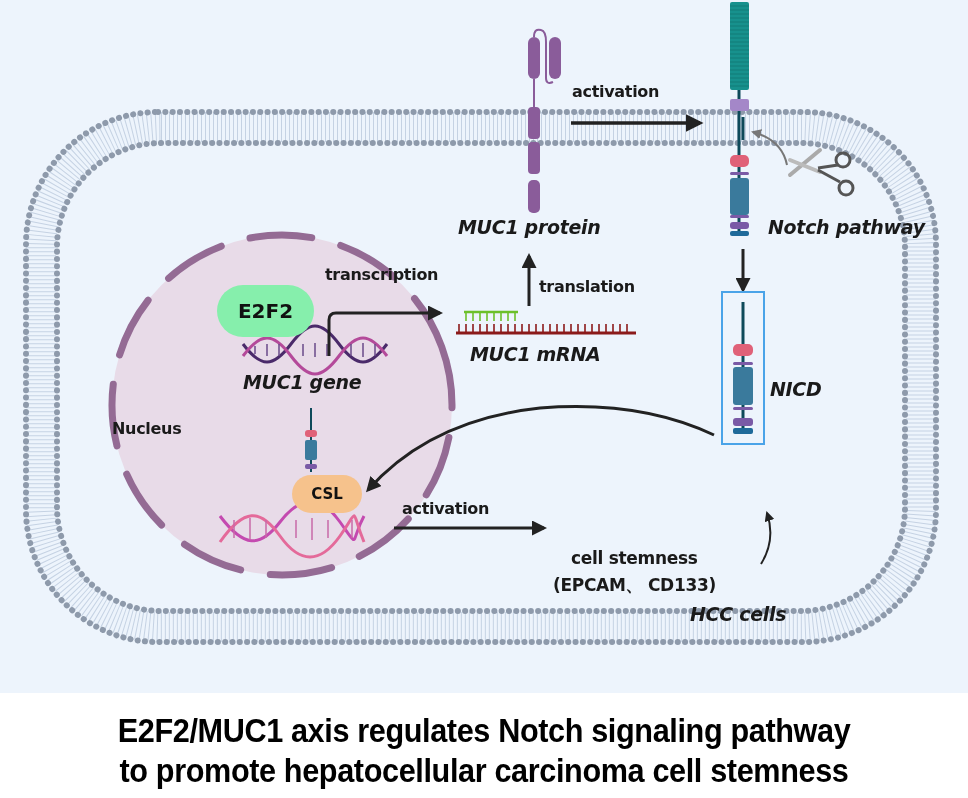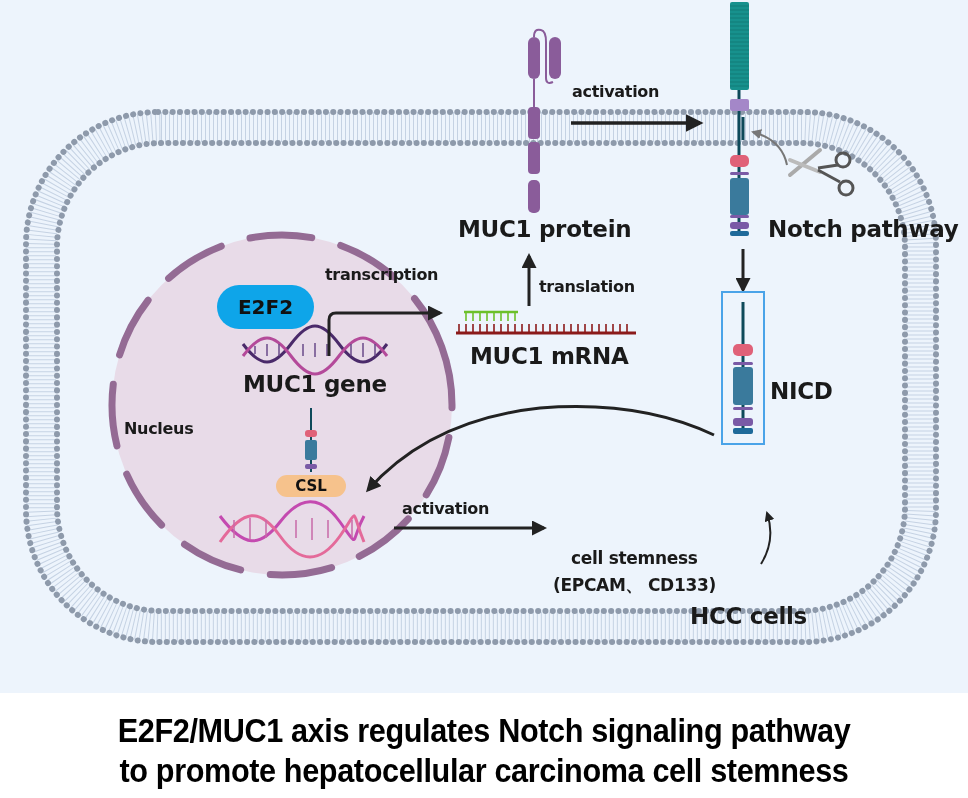--- a/index.html
+++ b/index.html
@@ -1,20 +1,20 @@
 <!DOCTYPE html>
 <html><head>
 <meta charset="utf-8">
 <style>
   html, body { margin: 0; padding: 0; background: #ffffff; }
   body { width: 968px; height: 798px; position: relative; overflow: hidden; font-family: "Liberation Sans", sans-serif; }
   #canvas { position: absolute; left: 0; top: 0; width: 968px; height: 693px; background: #edf4fc; }
   #canvas svg { position: absolute; left: 0; top: 0; }
   .lbl { position: absolute; font-family: "DejaVu Sans", sans-serif; font-weight: bold; color: #1a1a1a; white-space: nowrap; letter-spacing: -0.3px; }
-  .lbl-lg { font-size: 23px; }
+  .lbl-lg { font-size: 19px; font-style: italic; }
   .lbl-md { font-size: 16px; }
   .lbl-sm { font-size: 17px; font-weight: bold; margin-top: 40px; }
   .pill { position: absolute; display: flex; align-items: center; justify-content: center; font-family: "DejaVu Sans", sans-serif; font-weight: bold; color: #111; }
   #caption { position: absolute; left: 0; top: 693px; width: 968px; height: 105px; background: #fff; }
   .cap-line { position: absolute; left: 0; width: 968px; text-align: center; font-family: "Liberation Sans", sans-serif; font-weight: bold; font-size: 34px; color: #000; transform: scaleX(0.9); letter-spacing: -0.4px; }
 </style>
 </head>
 <body>
 
 <div id="canvas">
@@ -194,36 +194,36 @@
           <line x1="108" y1="8" x2="108" y2="26"></line>
         <line x1="132" y1="8" x2="132" y2="26"></line>
       </g>
     </g>
 
     <line x1="394" y1="528" x2="544" y2="528" stroke="#222" stroke-width="3" marker-end="url(#arrowhead)"></line>
 
     <path d="M761,564 Q776,540 767,513" fill="none" stroke="#222" stroke-width="2" marker-end="url(#arrowhead)"></path>
   </svg>
 
-  <div class="pill" style="left:217px;top:285px;width:97px;height:44px;border-radius:26px;background:#0ea5e9;font-size:20px;">
+  <div class="pill" style="left:217px;top:285px;width:97px;height:52px;border-radius:26px;background:#86efac;font-size:20px;">
     <span>E2F2</span>
   </div>
-  <div class="pill" style="left:276px;top:475px;width:70px;height:22px;border-radius:19px;background:#f6c28c;font-size:15px;">
+  <div class="pill" style="left:292px;top:475px;width:70px;height:38px;border-radius:19px;background:#f6c28c;font-size:15px;">
     <span>CSL</span>
   </div>
 
   <div class="lbl lbl-md" style="left:572px;top:82px;">activation</div>
   <div class="lbl lbl-lg" style="left:458px;top:216px;">MUC1 protein</div>
   <div class="lbl lbl-lg" style="left:768px;top:216px;">Notch pathway</div>
   <div class="lbl lbl-md" style="left:325px;top:265px;text-align:right;">transcription</div>
   <div class="lbl lbl-md" style="left:539px;top:277px;">translation</div>
   <div class="lbl lbl-lg" style="left:470px;top:343px;">MUC1 mRNA</div>
   <div class="lbl lbl-lg" style="left:243px;top:371px;">MUC1 gene</div>
   <div class="lbl lbl-lg" style="left:770px;top:378px;">NICD</div>
-  <div class="lbl lbl-md" style="left:124px;top:419px;">Nucleus</div>
+  <div class="lbl lbl-md" style="left:112px;top:419px;">Nucleus</div>
   <div class="lbl lbl-md" style="left:402px;top:499px;">activation</div>
   <div class="lbl lbl-sm" style="left:571px;top:508px;">cell stemness</div>
   <div class="lbl lbl-sm" style="left:553px;top:534px;">(EPCAM、 CD133)</div>
   <div class="lbl lbl-lg" style="left:690px;top:603px;">HCC cells</div>
 </div>
 
 <div id="caption">
   <div class="cap-line" style="top:18px;">E2F2/MUC1 axis regulates Notch signaling pathway</div>
   <div class="cap-line" style="top:58px;">to promote hepatocellular carcinoma cell stemness</div>
 </div>

